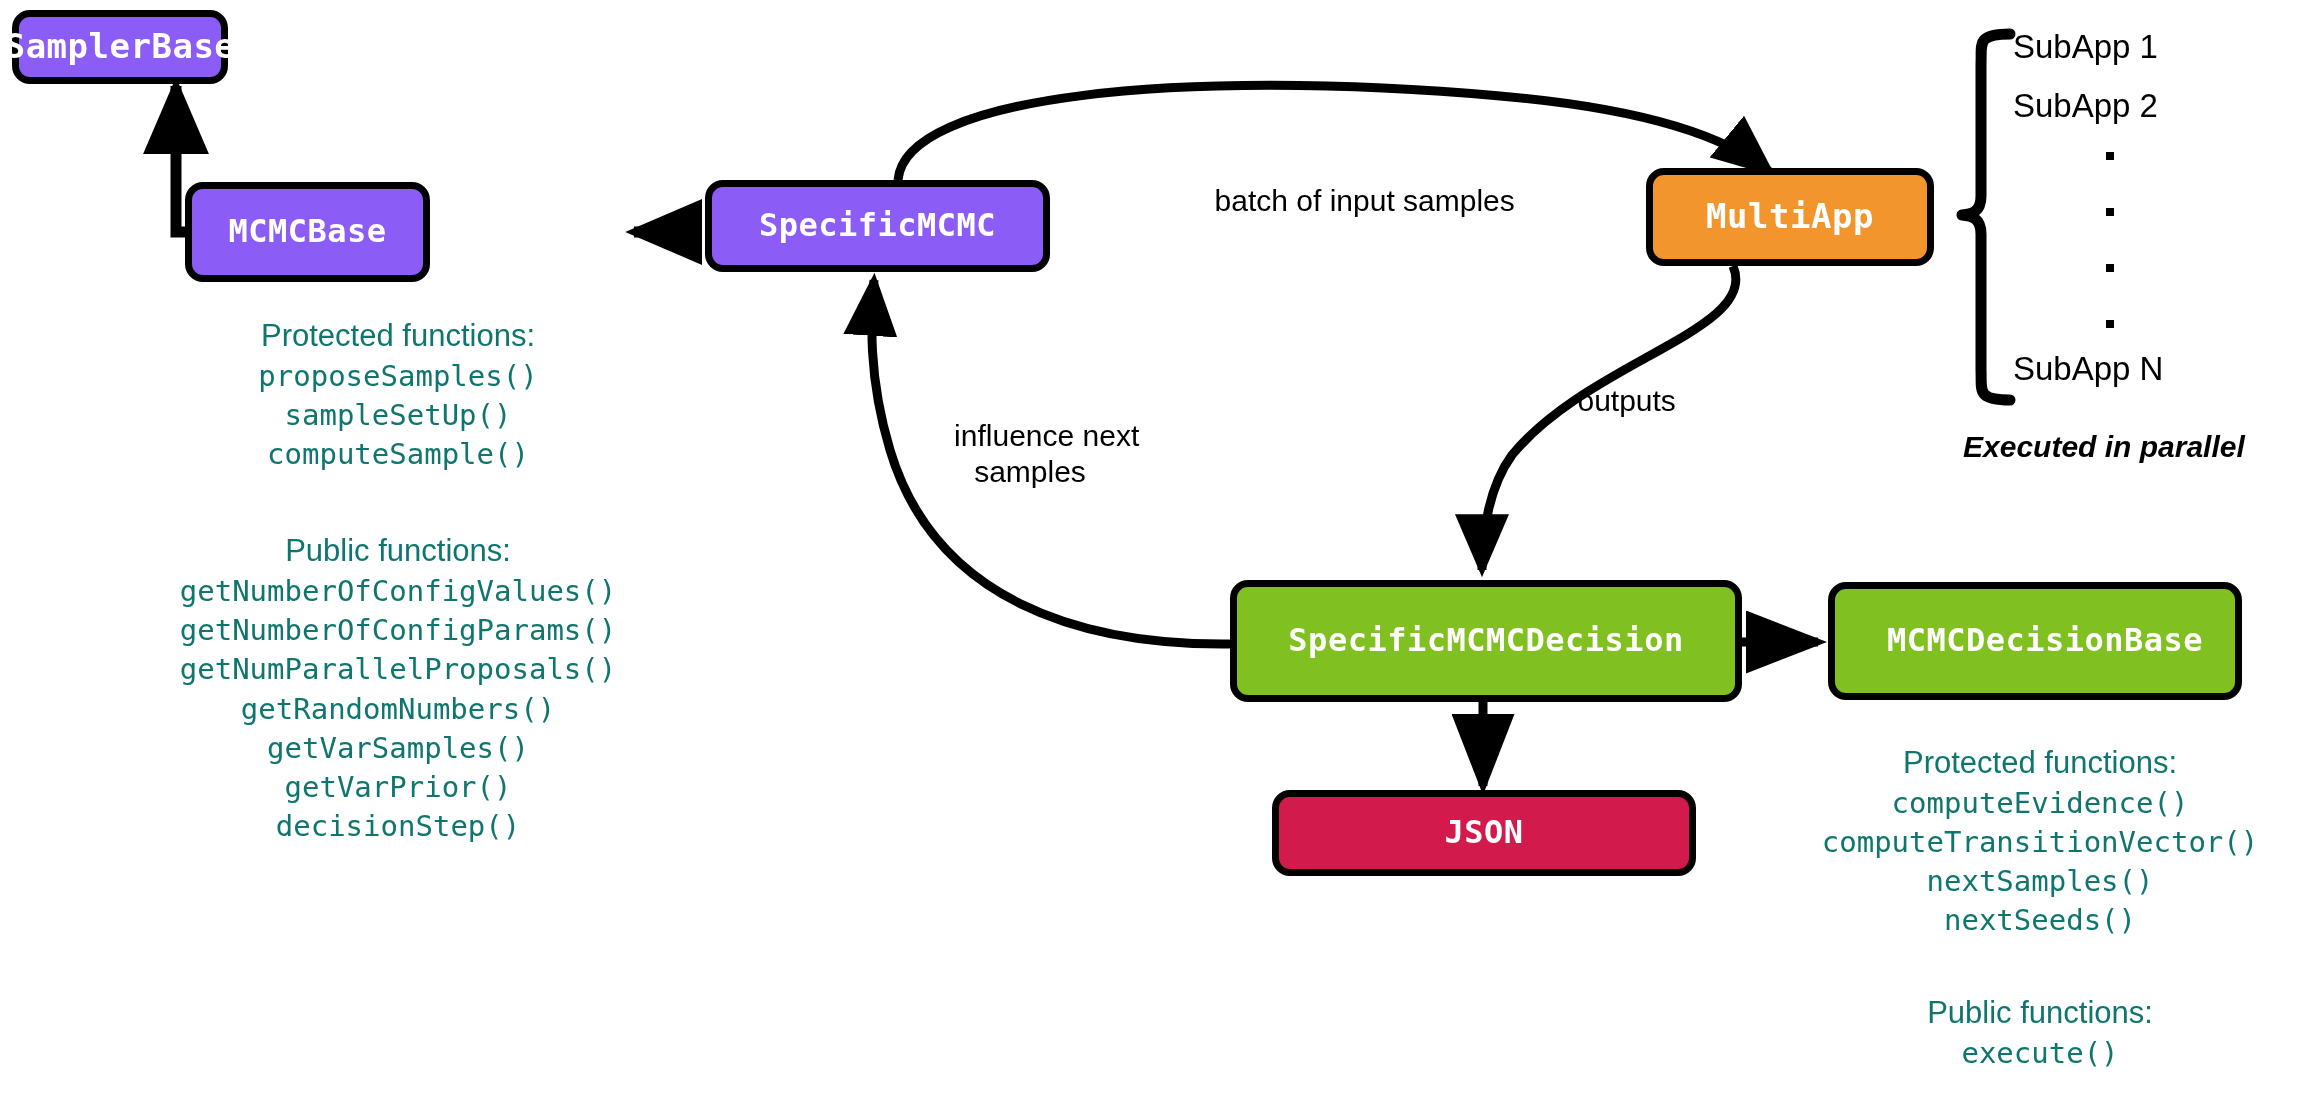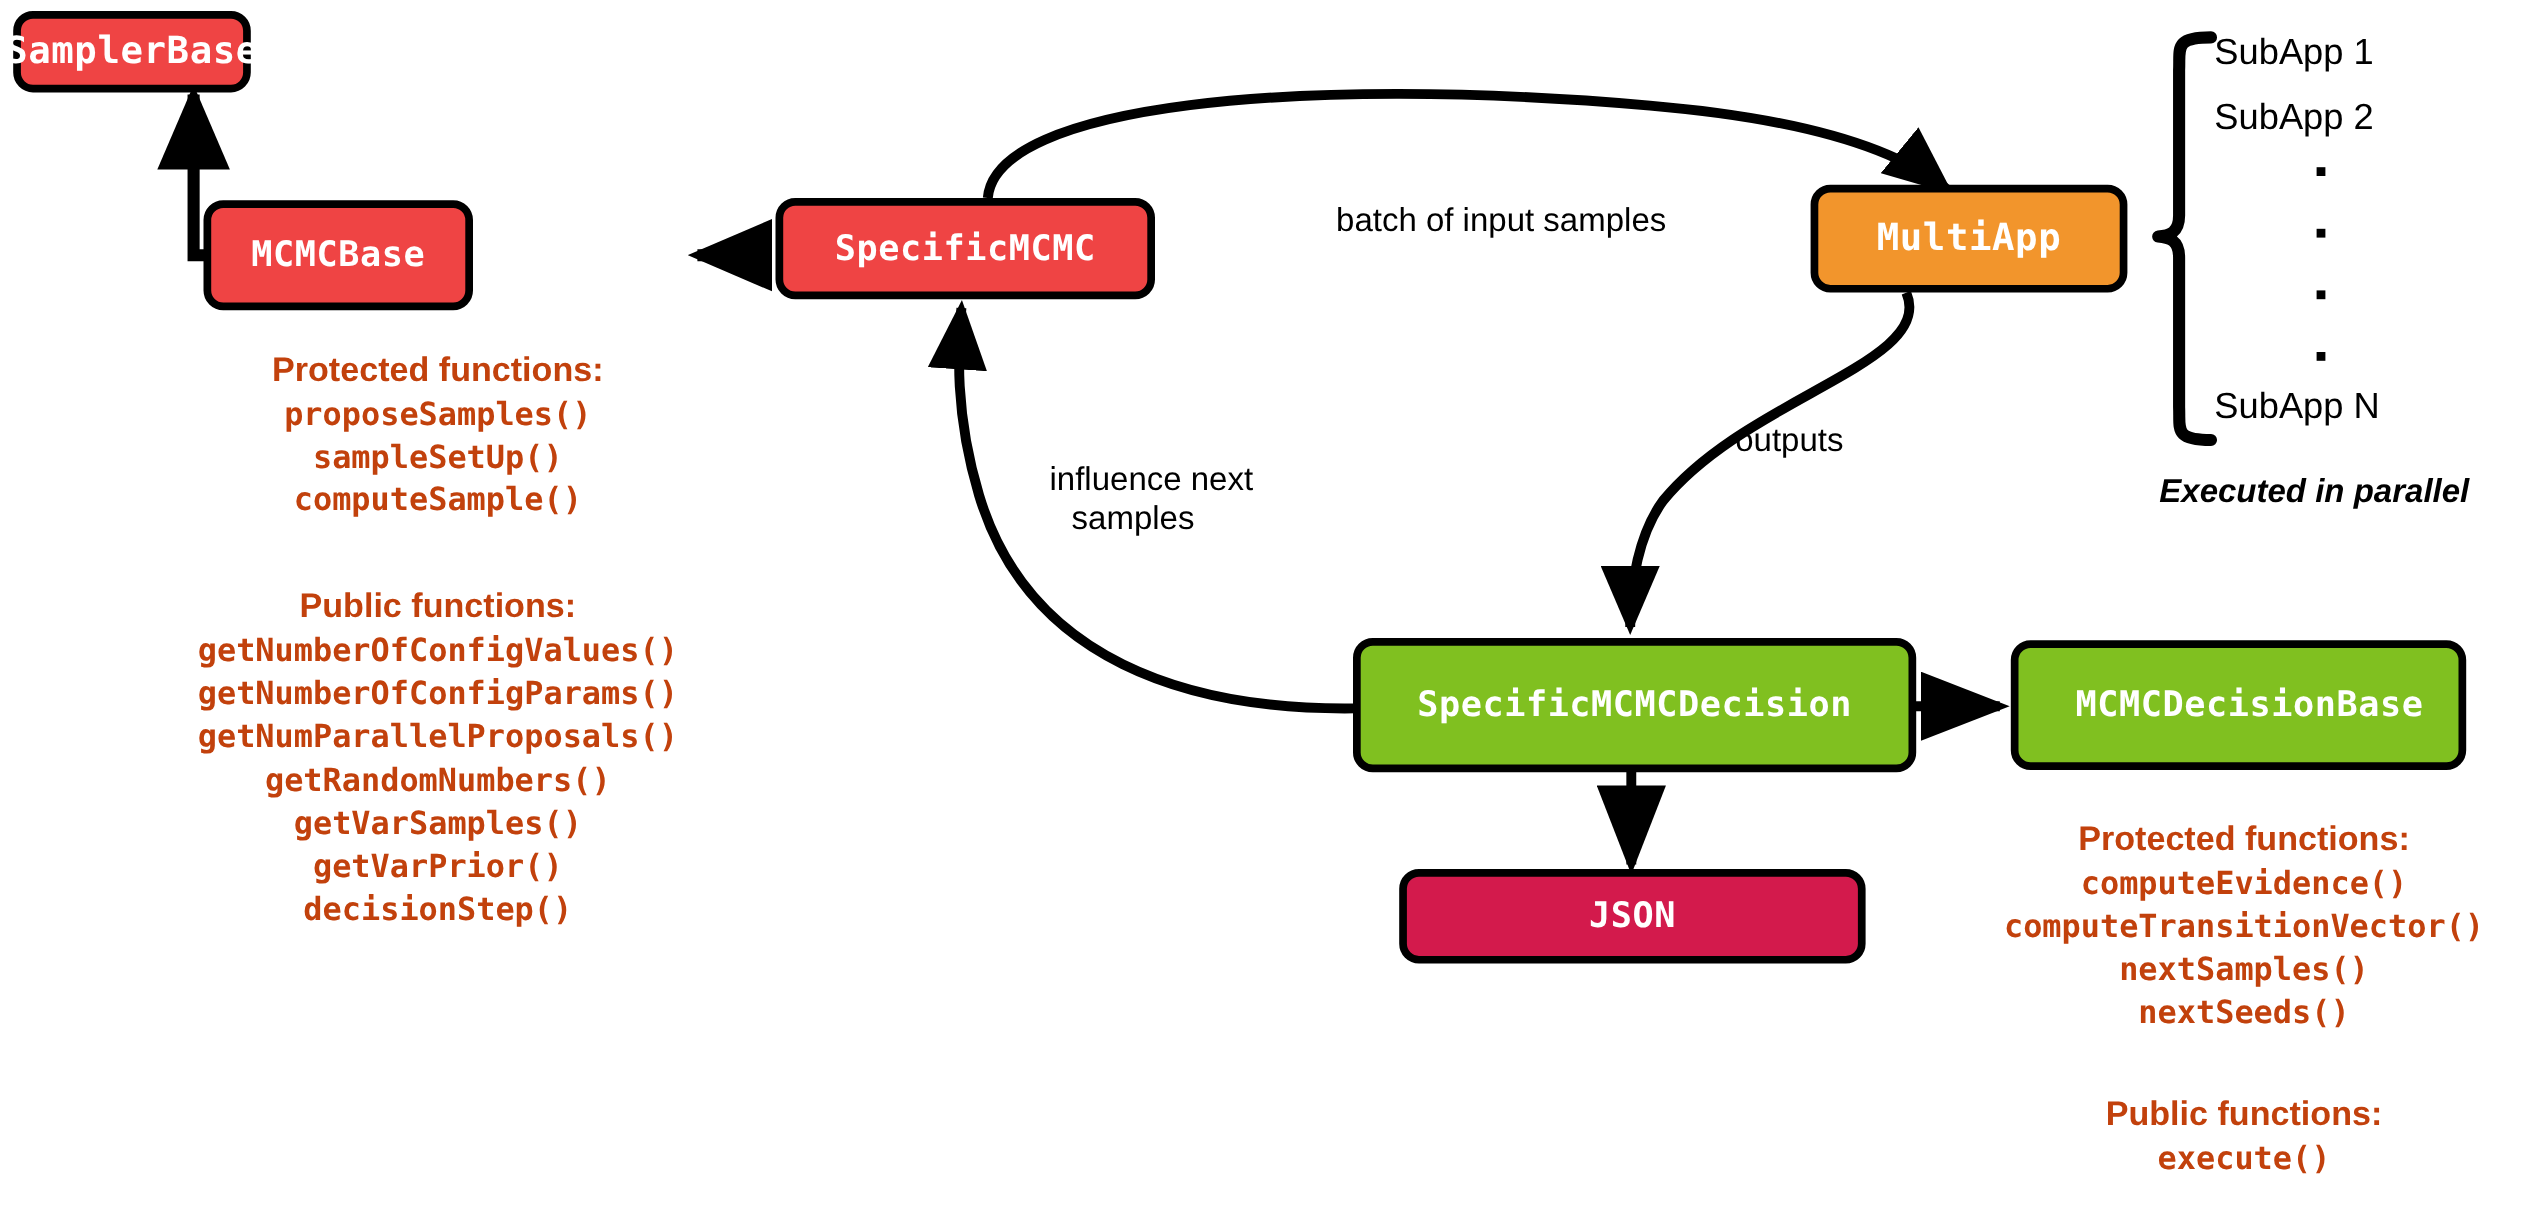--- a/index.html
+++ b/index.html
@@ -31,21 +31,21 @@
     display: flex;
     align-items: center;
     justify-content: center;
     color: #ffffff;
     font-family: "DejaVu Sans Mono", "Liberation Mono", monospace;
     font-weight: bold;
     letter-spacing: 0.5px;
     text-align: center;
     line-height: 1.1;
   }
-  .node.blue   { background: #ef4444; }
+  .node.blue   { background: #8b5cf6; }
   .node.orange { background: #f2952c; }
   .node.green  { background: #80c020; }
   .node.crimson{ background: #d31a4c; }
 
   .edge-label {
     position: absolute;
     color: #000000;
     font-family: "Liberation Sans", sans-serif;
     font-size: 30px;
     line-height: 1.18;
@@ -69,22 +69,21 @@
     position: absolute;
     color: #000000;
     font-family: "Liberation Sans", sans-serif;
     font-size: 30px;
     font-weight: bold;
     white-space: nowrap;
   }
   .fn-block {
     position: absolute;
     text-align: center;
-    color: #c2410c;
-    font-weight: bold;
+    color: #0f766e;
   }
   .fn-head {
     font-family: "Liberation Sans", sans-serif;
     font-size: 31px;
     line-height: 1.35;
     white-space: nowrap;
   }
   .fn-item {
     font-family: "DejaVu Sans Mono", "Liberation Mono", monospace;
     font-size: 29px;

